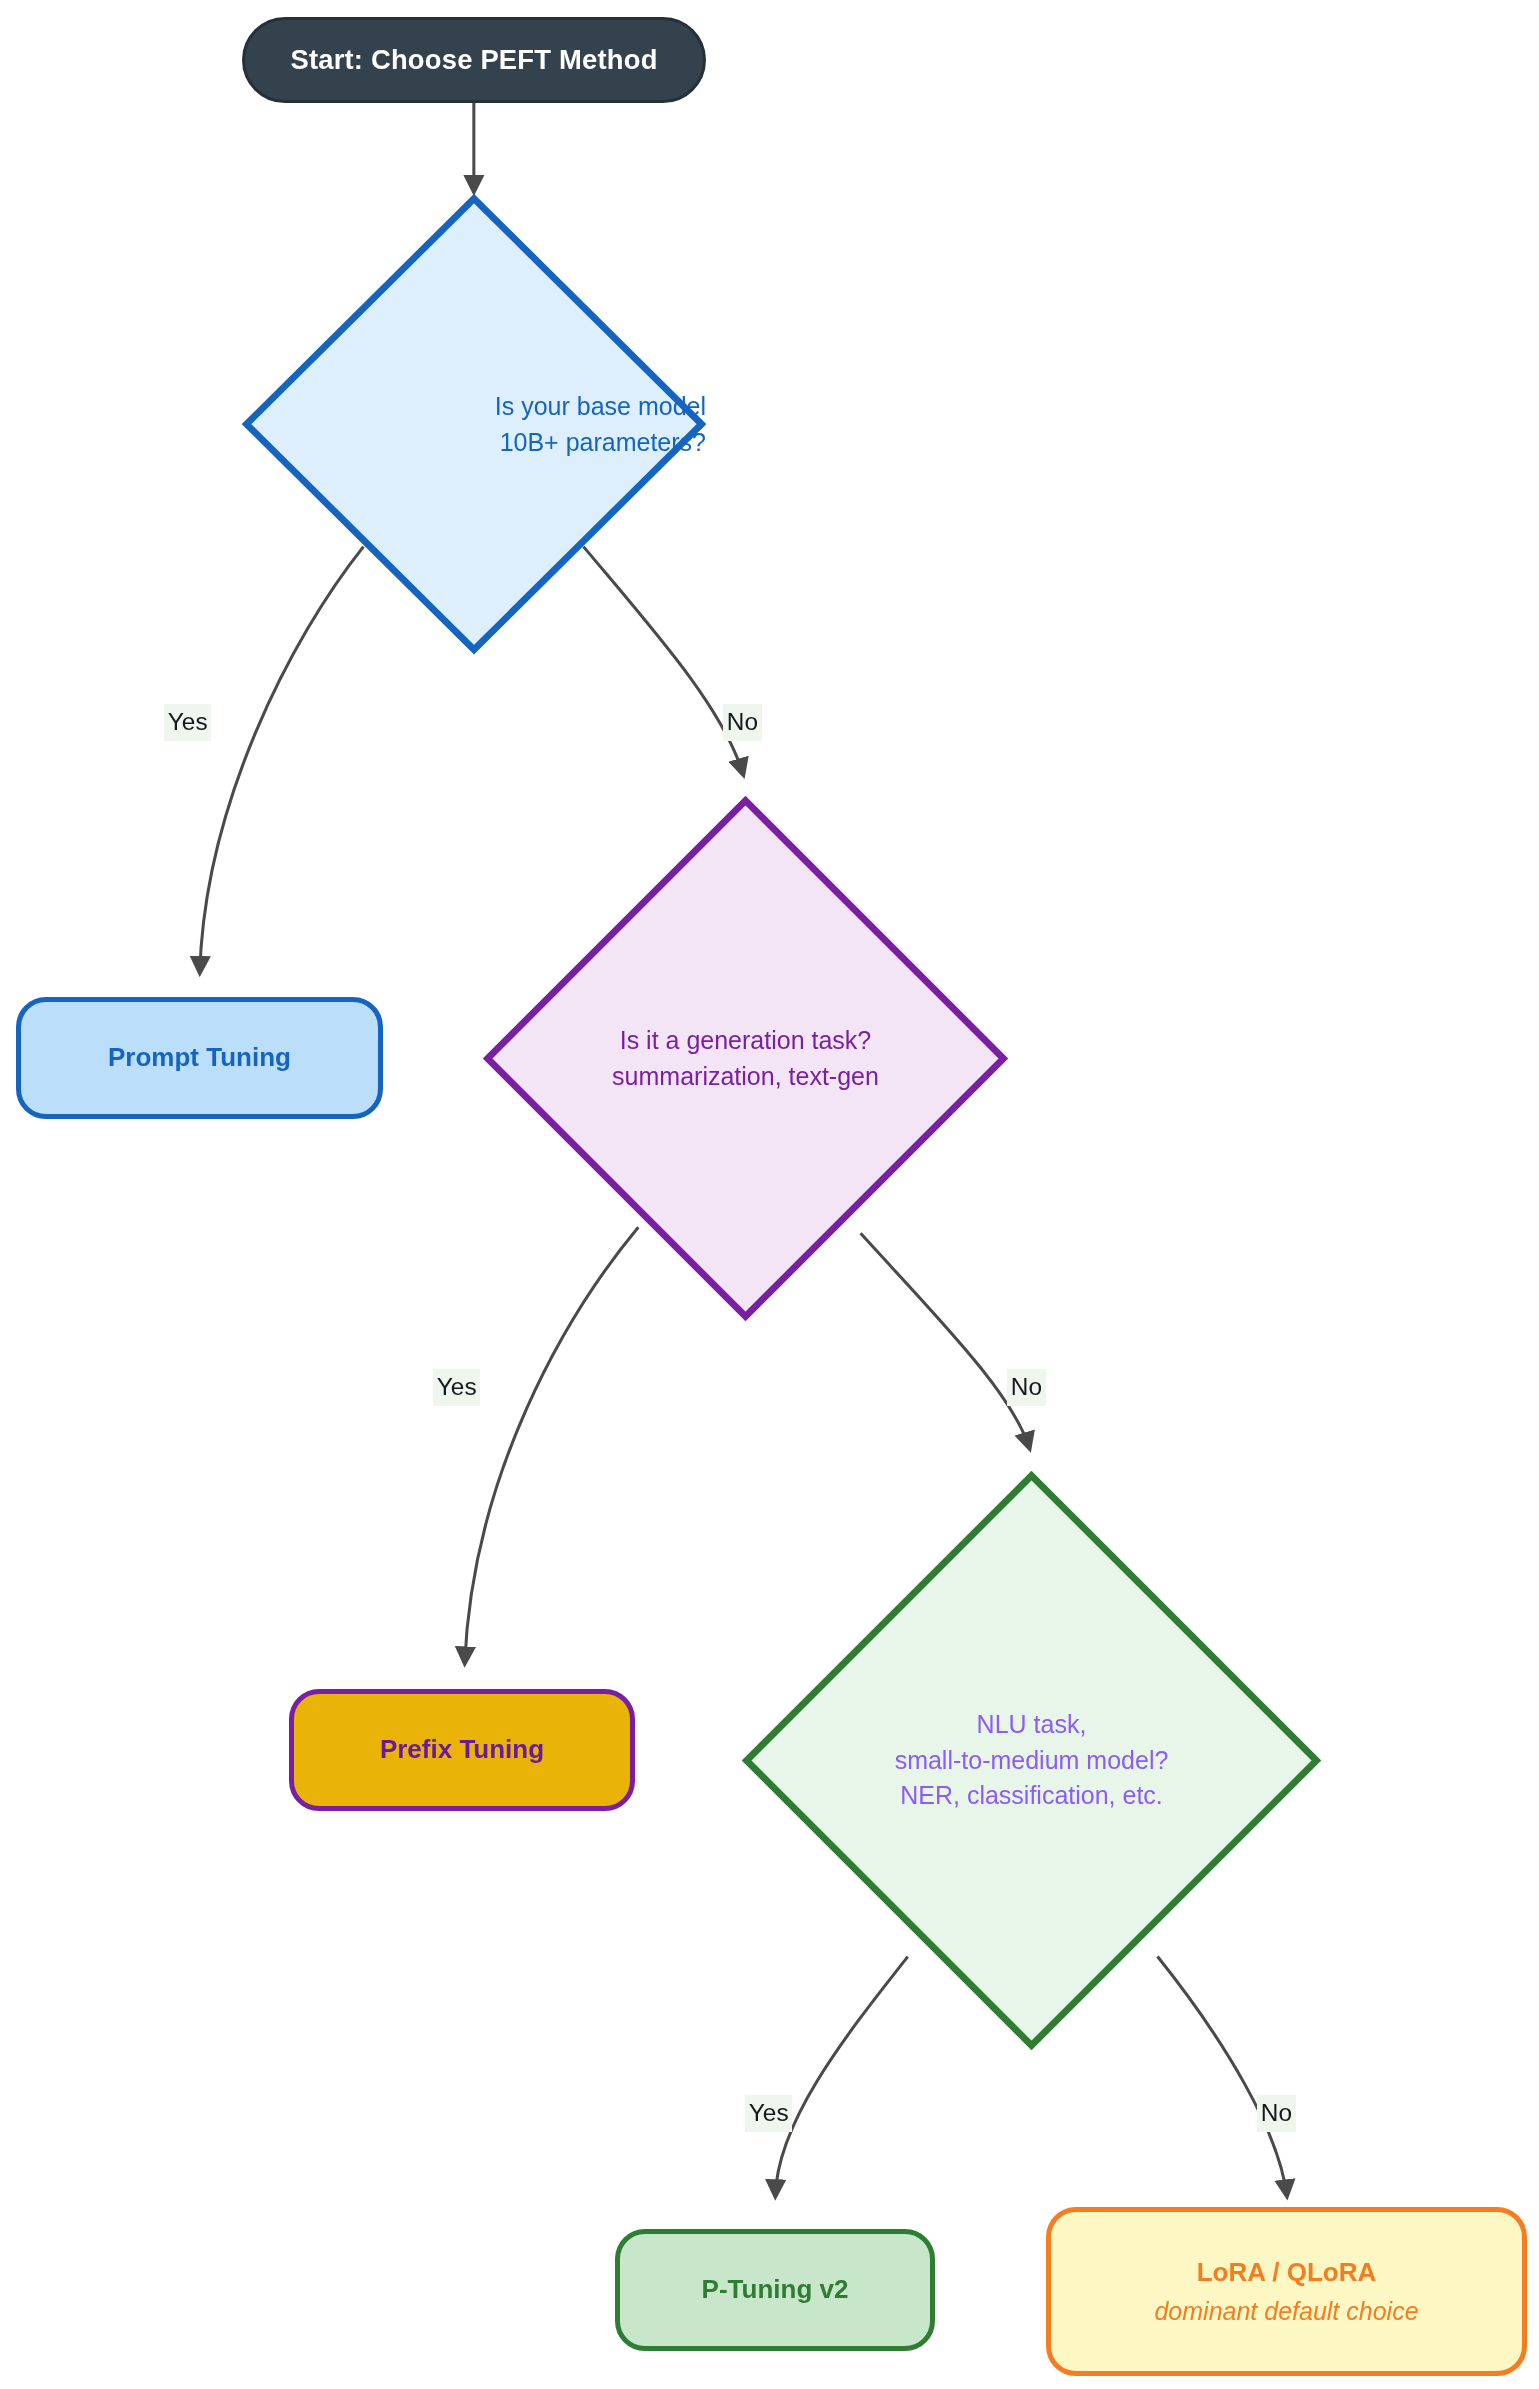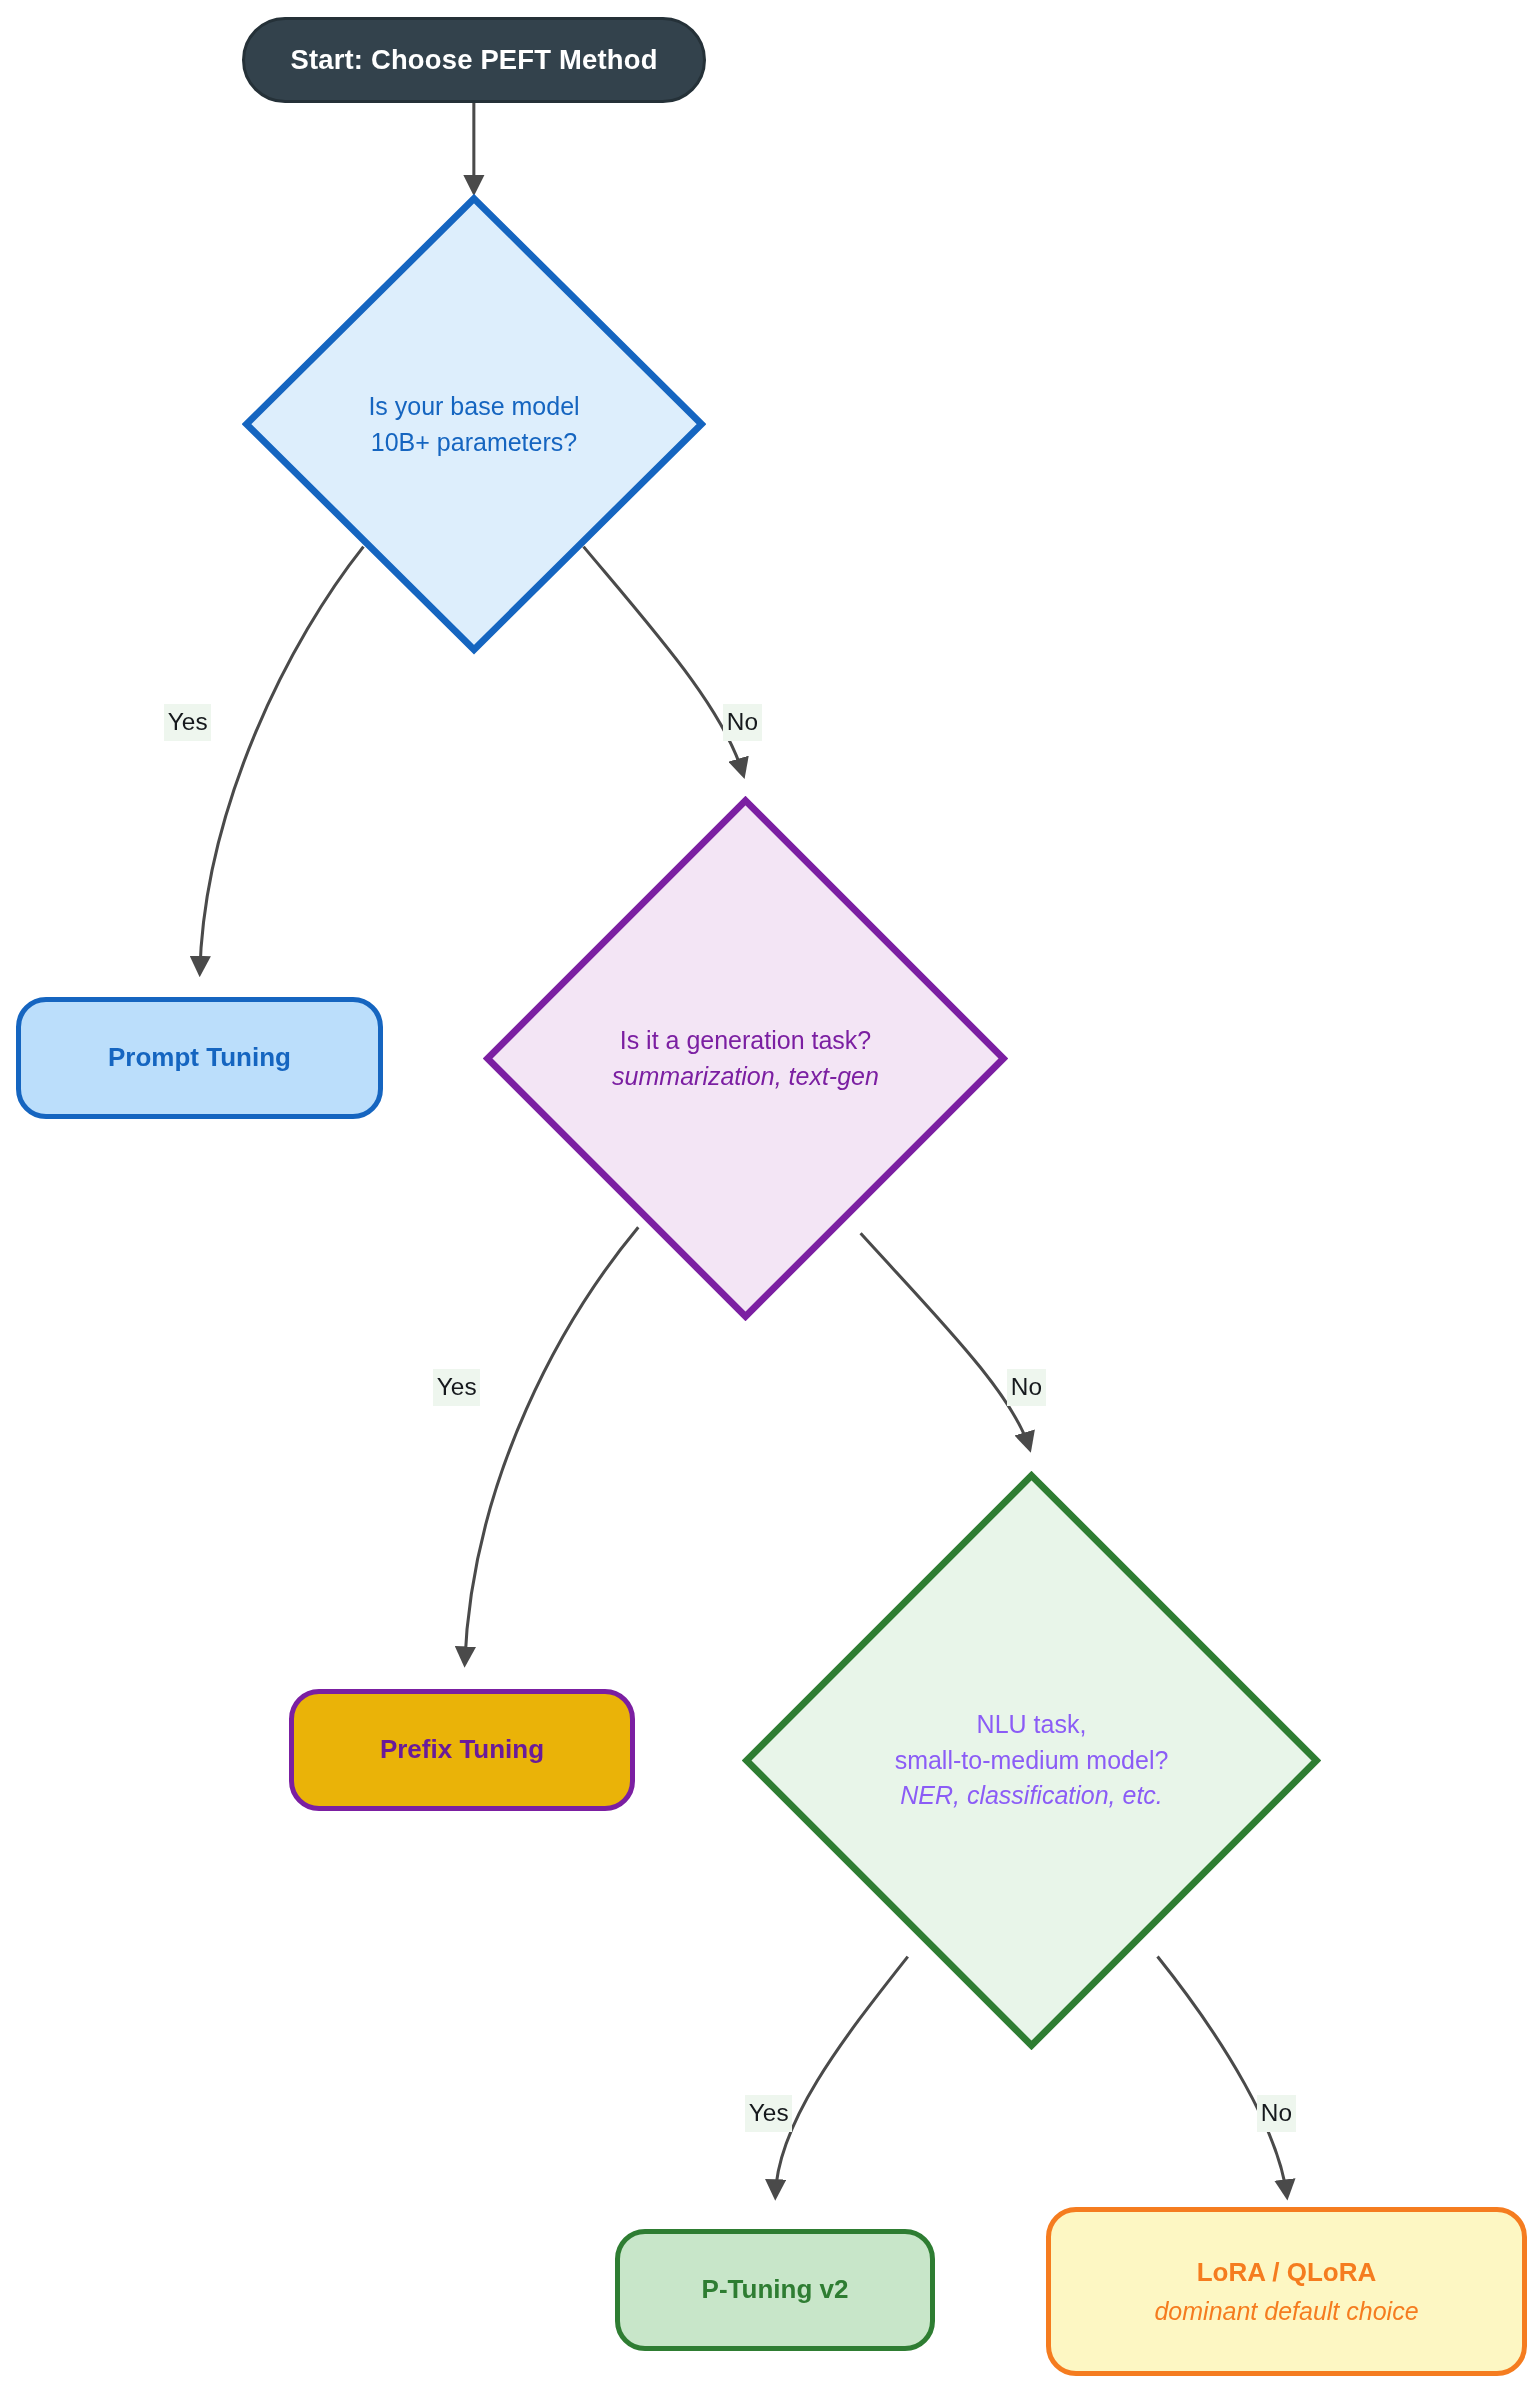--- a/index.html
+++ b/index.html
@@ -102,23 +102,22 @@
     height: 100%;
     display: flex;
     flex-direction: column;
     align-items: center;
     justify-content: center;
     text-align: center;
     line-height: 1.42;
     font-size: 25px;
   }
   .diamond-label .it {
-    font-style: italic;
-  }
-  .dec-blue .diamond-label { color: #1565c0; }
+  }
+  .dec-blue .diamond-label { color: #1565c0; align-items: flex-end; }
   .dec-purple .diamond-label { color: #7b1fa2; justify-content: center; }
   .dec-green .diamond-label { color: #8b5cf6; }
 
   
   .edge-label {
     position: absolute;
     background: #eef6ee;
     color: #16191d;
     font-size: 24.4px;
     line-height: 1.25;

